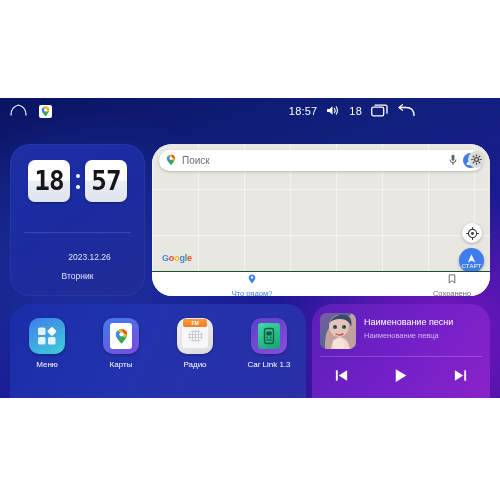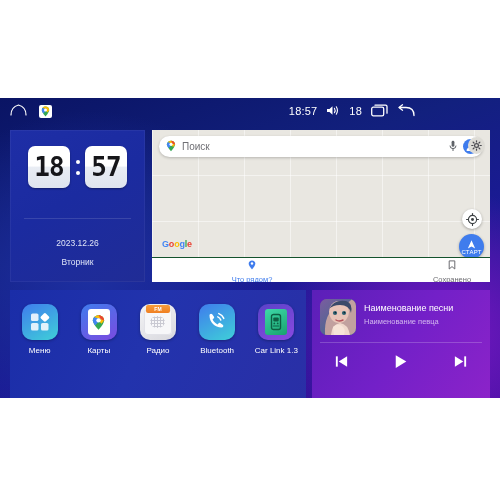--- a/index.html
+++ b/index.html
@@ -54,22 +54,23 @@
     border-radius: 2px;
     display: flex;
     align-items: center;
     justify-content: center;
   }
   .sb-num { font-size: 11px; }
 
   
   .card {
     position: absolute;
-    border-radius: 0;
+    border-radius: 20px;
     overflow: hidden;
+    margin-top: 14px;
   }
 
   
   #clock-card {
     left: 10px; top: 32px;
     width: 135px; height: 152px;
     background: linear-gradient(150deg, #1e2ea6 0%, #1b2ba0 45%, #202c96 100%);
     box-shadow: inset 0 0 0 1px rgba(255,255,255,.05);
   }
   #flip-clock {
@@ -115,21 +116,21 @@
     width: 107px; height: 1px;
     background: rgba(255,255,255,.13);
   }
   #clock-date, #clock-day {
     position: absolute;
     left: 0; width: 135px;
     text-align: center;
     color: #dfe4f7;
     font-size: 8.5px;
   }
-  #clock-date { top: 108px; }
+  #clock-date { top: 108px; padding-left: 12px; }
   #clock-day { top: 127px; }
 
   
   #map-card {
     left: 152px; top: 32px;
     width: 338px; height: 152px;
     background: #e8e6e0;
   }
   #map-canvas {
     position: absolute;
@@ -565,32 +566,20 @@
       <div class="app-item">
         <div class="app-icon ic-radio">
           <div class="radio-body">
             <div class="radio-band">FM</div>
             <div class="radio-speaker"></div>
           </div>
         </div>
         <div class="app-label">Радио</div>
       </div>
 
-      <div class="app-item">
-        <div class="app-icon ic-bt">
-          <svg width="24" height="24" viewBox="0 0 24 24">
-            <path d="M4.5 5.5 C4.5 3.8 6.2 3 7.2 4.3 L8.8 6.4 C9.4 7.2 9.2 8 8.5 8.6 L7.6 9.3 C8.4 11.6 10.4 13.6 12.7 14.4 L13.4 13.5 C14 12.8 14.8 12.6 15.6 13.2 L17.7 14.8 C19 15.8 18.2 17.5 16.5 17.5 C9.9 17.5 4.5 12.1 4.5 5.5 Z" fill="#ffffff"></path>
-            <g fill="none" stroke="#ffffff" stroke-width="1.5" stroke-linecap="round">
-              <path d="M13.8 3.6 Q17.4 4.9 18.8 8.4"></path>
-              <path d="M12.8 6.9 Q15 7.8 15.8 10"></path>
-            </g>
-          </svg>
-        </div>
-        <div class="app-label">Bluetooth</div>
-      </div>
 
       <div class="app-item">
         <div class="app-icon ic-carlink">
           <div class="carlink-tile">
             <svg width="12" height="18" viewBox="0 0 12 18">
               <rect x="1.5" y="1.5" width="9" height="15" rx="2" fill="none" stroke="#0d5f42" stroke-width="1.4"></rect>
               <rect x="3.3" y="4.6" width="5.4" height="4" rx="1" fill="#0d5f42"></rect>
               <circle cx="4.3" cy="10.4" r="0.9" fill="#0d5f42"></circle>
               <circle cx="7.7" cy="10.4" r="0.9" fill="#0d5f42"></circle>
               <path d="M3.3 13 L8.7 13" stroke="#0d5f42" stroke-width="1.2" stroke-linecap="round"></path>

